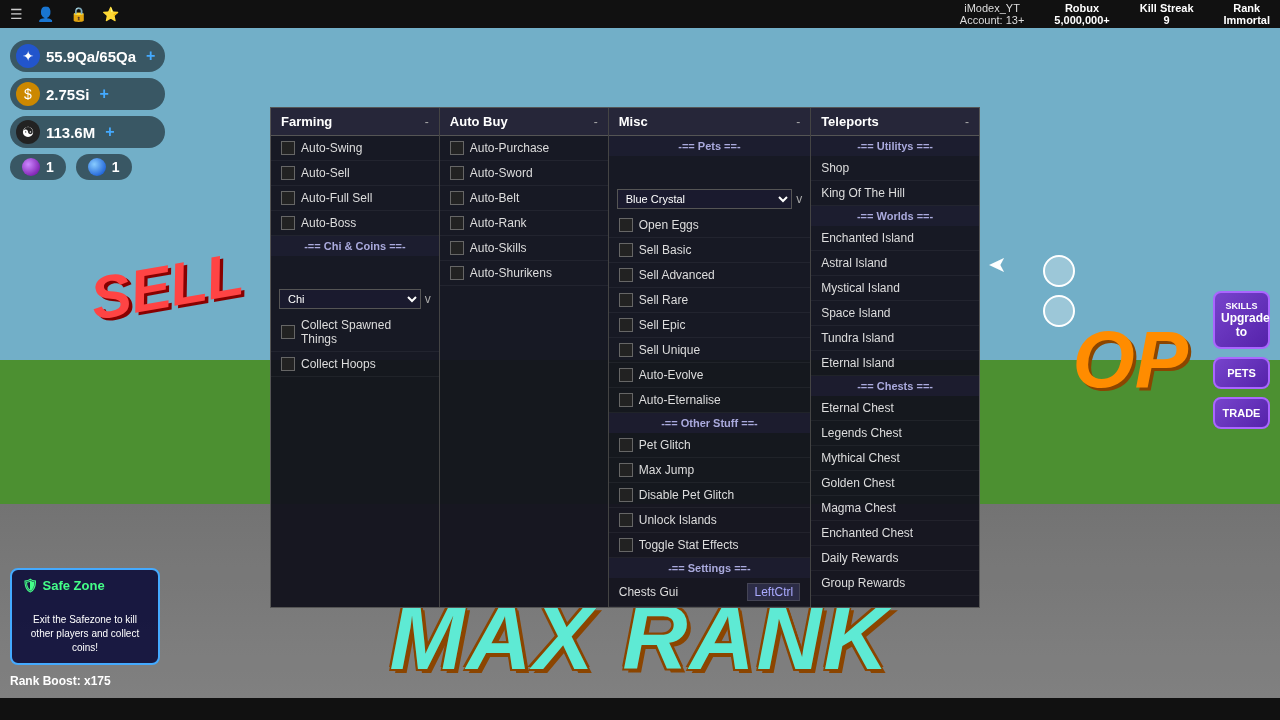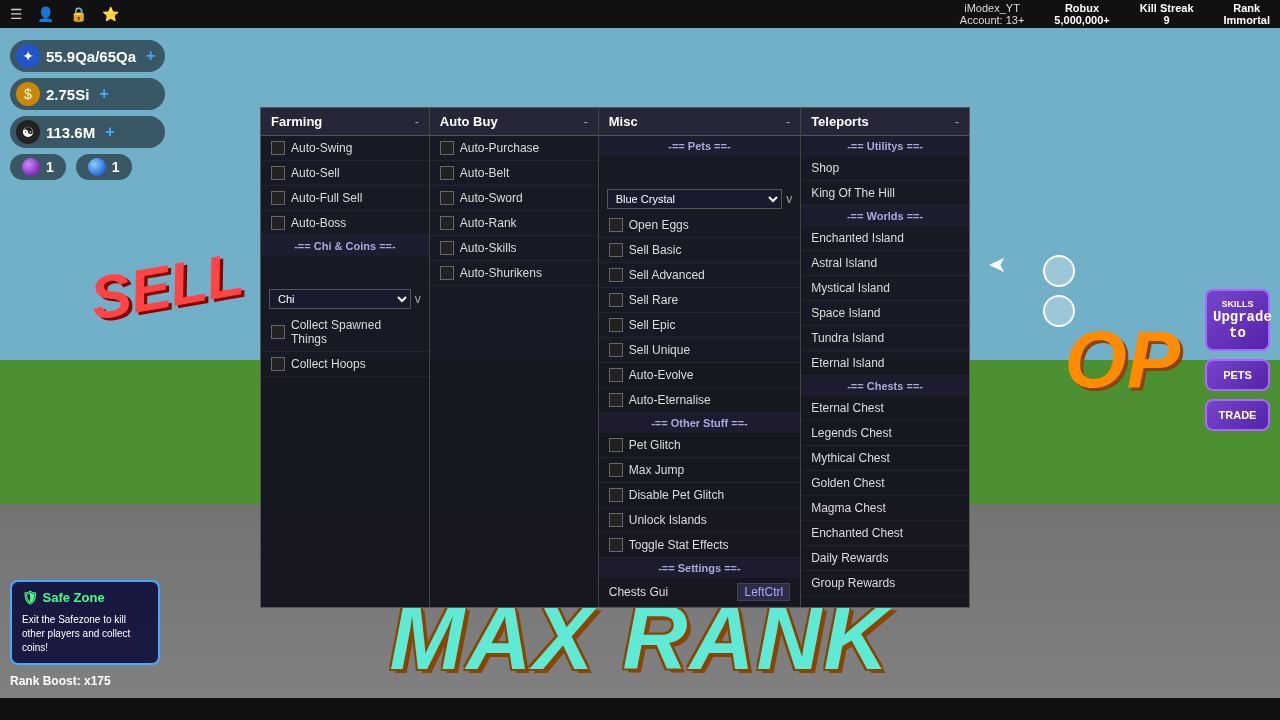--- a/index.html
+++ b/index.html
@@ -98,21 +98,21 @@
       text-shadow: 4px 4px 0 #8b4500, -2px -2px 0 #8b4500, 2px -2px 0 #8b4500, -2px 2px 0 #8b4500;
       white-space: nowrap;
       z-index: 1;
       font-style: italic;
       letter-spacing: 2px;
     }
 
     
     .op-text {
       position: absolute;
-      right: 100px;
+      right: 92px;
       top: 50%;
       transform: translateY(-50%);
       font-size: 80px;
       font-weight: 900;
       color: #ff8c00;
       text-shadow: 3px 3px 0 #8b4500;
       z-index: 1;
       font-style: italic;
     }
 
@@ -225,22 +225,23 @@
       font-weight: bold;
       font-size: 13px;
       display: flex;
       align-items: center;
       gap: 4px;
     }
 
     .safe-zone-desc {
       color: #fff;
       font-size: 10px;
-      margin-top: 8px;
+      margin-top: 20px;
       line-height: 1.4;
+      text-align: center;
     }
 
     .rank-boost {
       position: absolute;
       left: 10px;
       bottom: 32px;
       color: #fff;
       font-size: 12px;
       font-weight: bold;
       z-index: 5;
@@ -260,29 +261,29 @@
 
     .right-btn {
       background: linear-gradient(135deg, #7744cc, #5522aa);
       border: 2px solid #aa66ff;
       border-radius: 8px;
       color: #fff;
       font-weight: bold;
       font-size: 11px;
       text-align: center;
       padding: 8px 6px;
-      width: 65px;
+      width: 57px;
       cursor: pointer;
     }
 
     
     .main-menu {
       position: absolute;
       top: 107px;
-      left: 260px;
+      left: 270px;
       width: 710px;
       background: rgba(20, 20, 30, 0.97);
       border: 1px solid #555;
       z-index: 20;
       display: flex;
     }
 
     .menu-column {
       flex: 1;
       border-right: 1px solid #444;
@@ -463,21 +464,21 @@
     <span>Safe Zone</span>
   </div>
   <div class="safe-zone-desc">Exit the Safezone to kill other players and collect coins!</div>
 </div>
 
 <div class="rank-boost">Rank Boost: x175</div>
 
 <div style="position:absolute; left:988px; top:252px; z-index:25; color:#fff; font-size:22px; transform: rotate(180deg);">➤</div>
 
 <div class="right-buttons">
-  <div class="right-btn" style="font-size:9px;">SKILLS<br><span style="font-size:14px;font-family:Liberation Mono, monospace;">Upgrade to</span></div>
+  <div class="right-btn" style="font-size:9px;">SKILLS<br><span style="font-size:12px;">Upgrade to</span></div>
   <div class="right-btn">PETS</div>
   <div class="right-btn">TRADE</div>
 </div>
 
 <div style="position:absolute; right:205px; top:255px; z-index:5; display:flex; flex-direction:column; gap:8px;">
   <div style="width:32px;height:32px;border-radius:50%;background:rgba(255,255,255,0.3);border:2px solid #fff;"></div>
   <div style="width:32px;height:32px;border-radius:50%;background:rgba(255,255,255,0.3);border:2px solid #fff;"></div>
 </div>
 
 <div class="main-menu">
@@ -525,25 +526,25 @@
     <div class="menu-header">
       <span class="menu-header-title">Auto Buy</span>
       <span class="menu-header-dash">-</span>
     </div>
     <div class="menu-item">
       <span class="menu-checkbox"></span>
       <span class="menu-item-text">Auto-Purchase</span>
     </div>
     <div class="menu-item">
       <span class="menu-checkbox"></span>
+      <span class="menu-item-text">Auto-Sword</span>
+    </div>
+    <div class="menu-item">
+      <span class="menu-checkbox"></span>
       <span class="menu-item-text">Auto-Belt</span>
-    </div>
-    <div class="menu-item">
-      <span class="menu-checkbox"></span>
-      <span class="menu-item-text">Auto-Sword</span>
     </div>
     <div class="menu-item">
       <span class="menu-checkbox"></span>
       <span class="menu-item-text">Auto-Rank</span>
     </div>
     <div class="menu-item">
       <span class="menu-checkbox"></span>
       <span class="menu-item-text">Auto-Skills</span>
     </div>
     <div class="menu-item">

